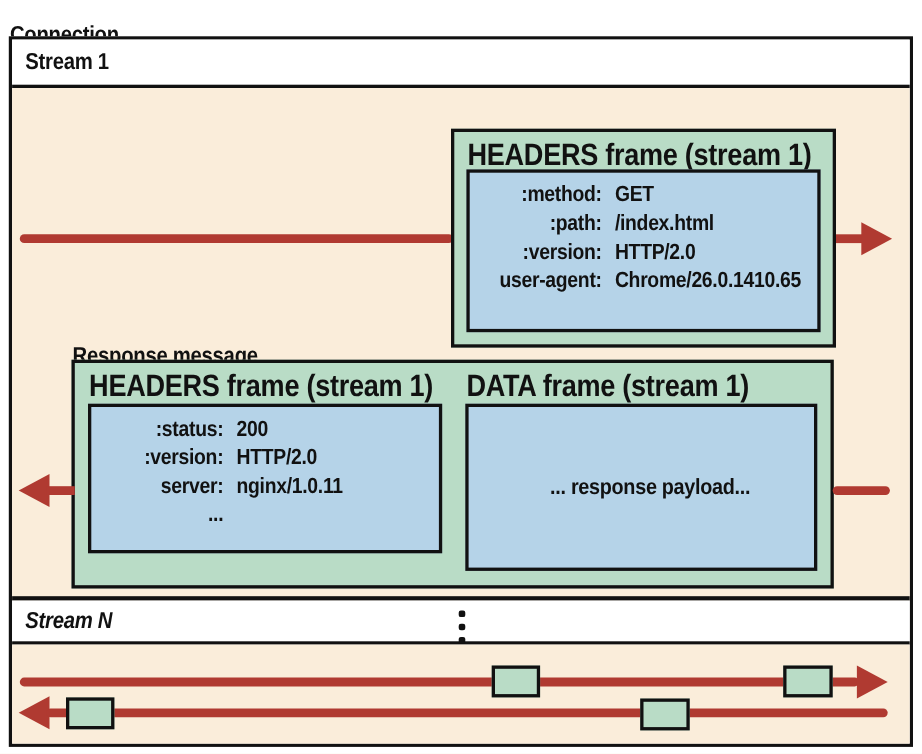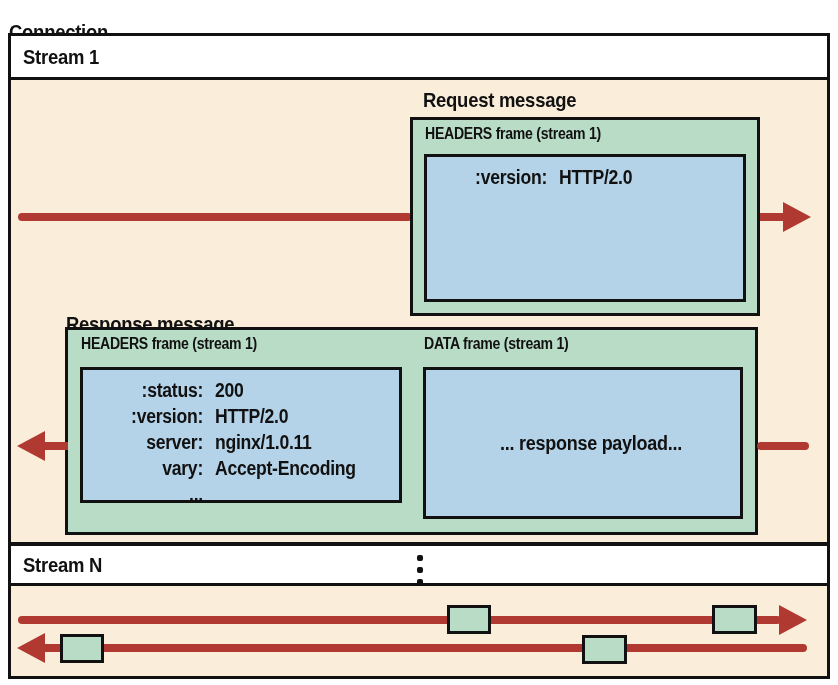--- a/index.html
+++ b/index.html
@@ -8,21 +8,21 @@
     position: relative;
     width: 838px;
     height: 685px;
     background: #ffffff;
     font-family: "Liberation Sans", sans-serif;
     color: #111111;
     overflow: hidden;
   }
   .sx { display: inline-block; transform: scaleX(0.88); transform-origin: 0 50%; white-space: nowrap; }
   .lbl { font-size: 21px; font-weight: bold; letter-spacing: -0.3px; }
-  .ttl { font-size: 16px; font-weight: bold; letter-spacing: -0.3px; }
+  .ttl { font-size: 28px; font-weight: bold; letter-spacing: -0.3px; }
 
   .connection-label { position: absolute; left: 9px; top: 20px; }
 
   .outer {
     position: absolute; left: 8px; top: 33px;
     width: 822px; height: 646px;
     border: 3px solid #111; background: #ffffff;
   }
   .band1 {
     position: absolute; left: 11px; top: 36px;
@@ -32,21 +32,21 @@
   }
   .body1 {
     position: absolute; left: 11px; top: 80px;
     width: 816px; height: 466px; background: #FAEDDA;
     border-bottom: 4px solid #111;
   }
   .bandN {
     position: absolute; left: 11px; top: 546px;
     width: 816px; height: 40px; background: #ffffff;
     border-bottom: 3px solid #111;
-    display: flex; align-items: center; padding-left: 12px;
+    display: flex; align-items: center; padding-left: 12px; font-style: italic;
   }
   .bodyN {
     position: absolute; left: 11px; top: 586px;
     width: 816px; height: 90px; background: #FAEDDA;
   }
 
   
   .rline { position: absolute; height: 8px; background: #B03A31; border-radius: 4px; }
   .rhead-right {
     position: absolute; width: 0; height: 0;
@@ -95,32 +95,41 @@
   <div class="band1">
     <span class="lbl sx">Stream 1</span>
   </div>
 
   <div class="body1"></div>
 
   <div class="rline" style="left:18px; top:213px; width:394px;"></div>
   <div class="rline" style="left:757px; top:213px; width:30px; border-radius:0;"></div>
   <div class="rhead-right" style="left:783px; top:202px;"></div>
 
-  <div class="msg-label lbl" style="left:423px; top:88px;">
-    <span class="sx">Request message</span>
-  </div>
   <div class="frame-green" style="left:410px; top:117px; width:350px; height:199px;">
     <div class="frame-title ttl" style="left:12px;">
       <span class="sx">HEADERS frame (stream 1)</span>
     </div>
     <div class="box-blue" style="left:11px; top:34px; width:322px; height:148px;">
       <div class="kv-wrap">
         <div class="kv-row">
+          <span class="kv-key">:method:</span>
+          <span class="kv-val">GET</span>
+        </div>
+        <div class="kv-row">
+          <span class="kv-key">:path:</span>
+          <span class="kv-val">/index.html</span>
+        </div>
+        <div class="kv-row">
           <span class="kv-key">:version:</span>
           <span class="kv-val">HTTP/2.0</span>
+        </div>
+        <div class="kv-row">
+          <span class="kv-key">user-agent:</span>
+          <span class="kv-val">Chrome/26.0.1410.65</span>
         </div>
       </div>
     </div>
   </div>
 
   <div class="msg-label lbl" style="left:66px; top:312px;">
     <span class="sx">Response message</span>
   </div>
   <div class="frame-green" style="left:65px; top:327px; width:693px; height:208px;">
     <div class="frame-title ttl" style="left:13px;">
@@ -135,24 +144,20 @@
           <span class="kv-key">:status:</span>
           <span class="kv-val">200</span>
         </div>
         <div class="kv-row">
           <span class="kv-key">:version:</span>
           <span class="kv-val">HTTP/2.0</span>
         </div>
         <div class="kv-row">
           <span class="kv-key">server:</span>
           <span class="kv-val">nginx/1.0.11</span>
-        </div>
-        <div class="kv-row">
-          <span class="kv-key">vary:</span>
-          <span class="kv-val">Accept-Encoding</span>
         </div>
         <div class="kv-row">
           <span class="kv-key">...</span>
           <span class="kv-val"></span>
         </div>
       </div>
     </div>
     <div class="box-blue payload-box" style="left:355px; top:37px; width:320px; height:152px;">
       <span class="payload">... response payload...</span>
     </div>

